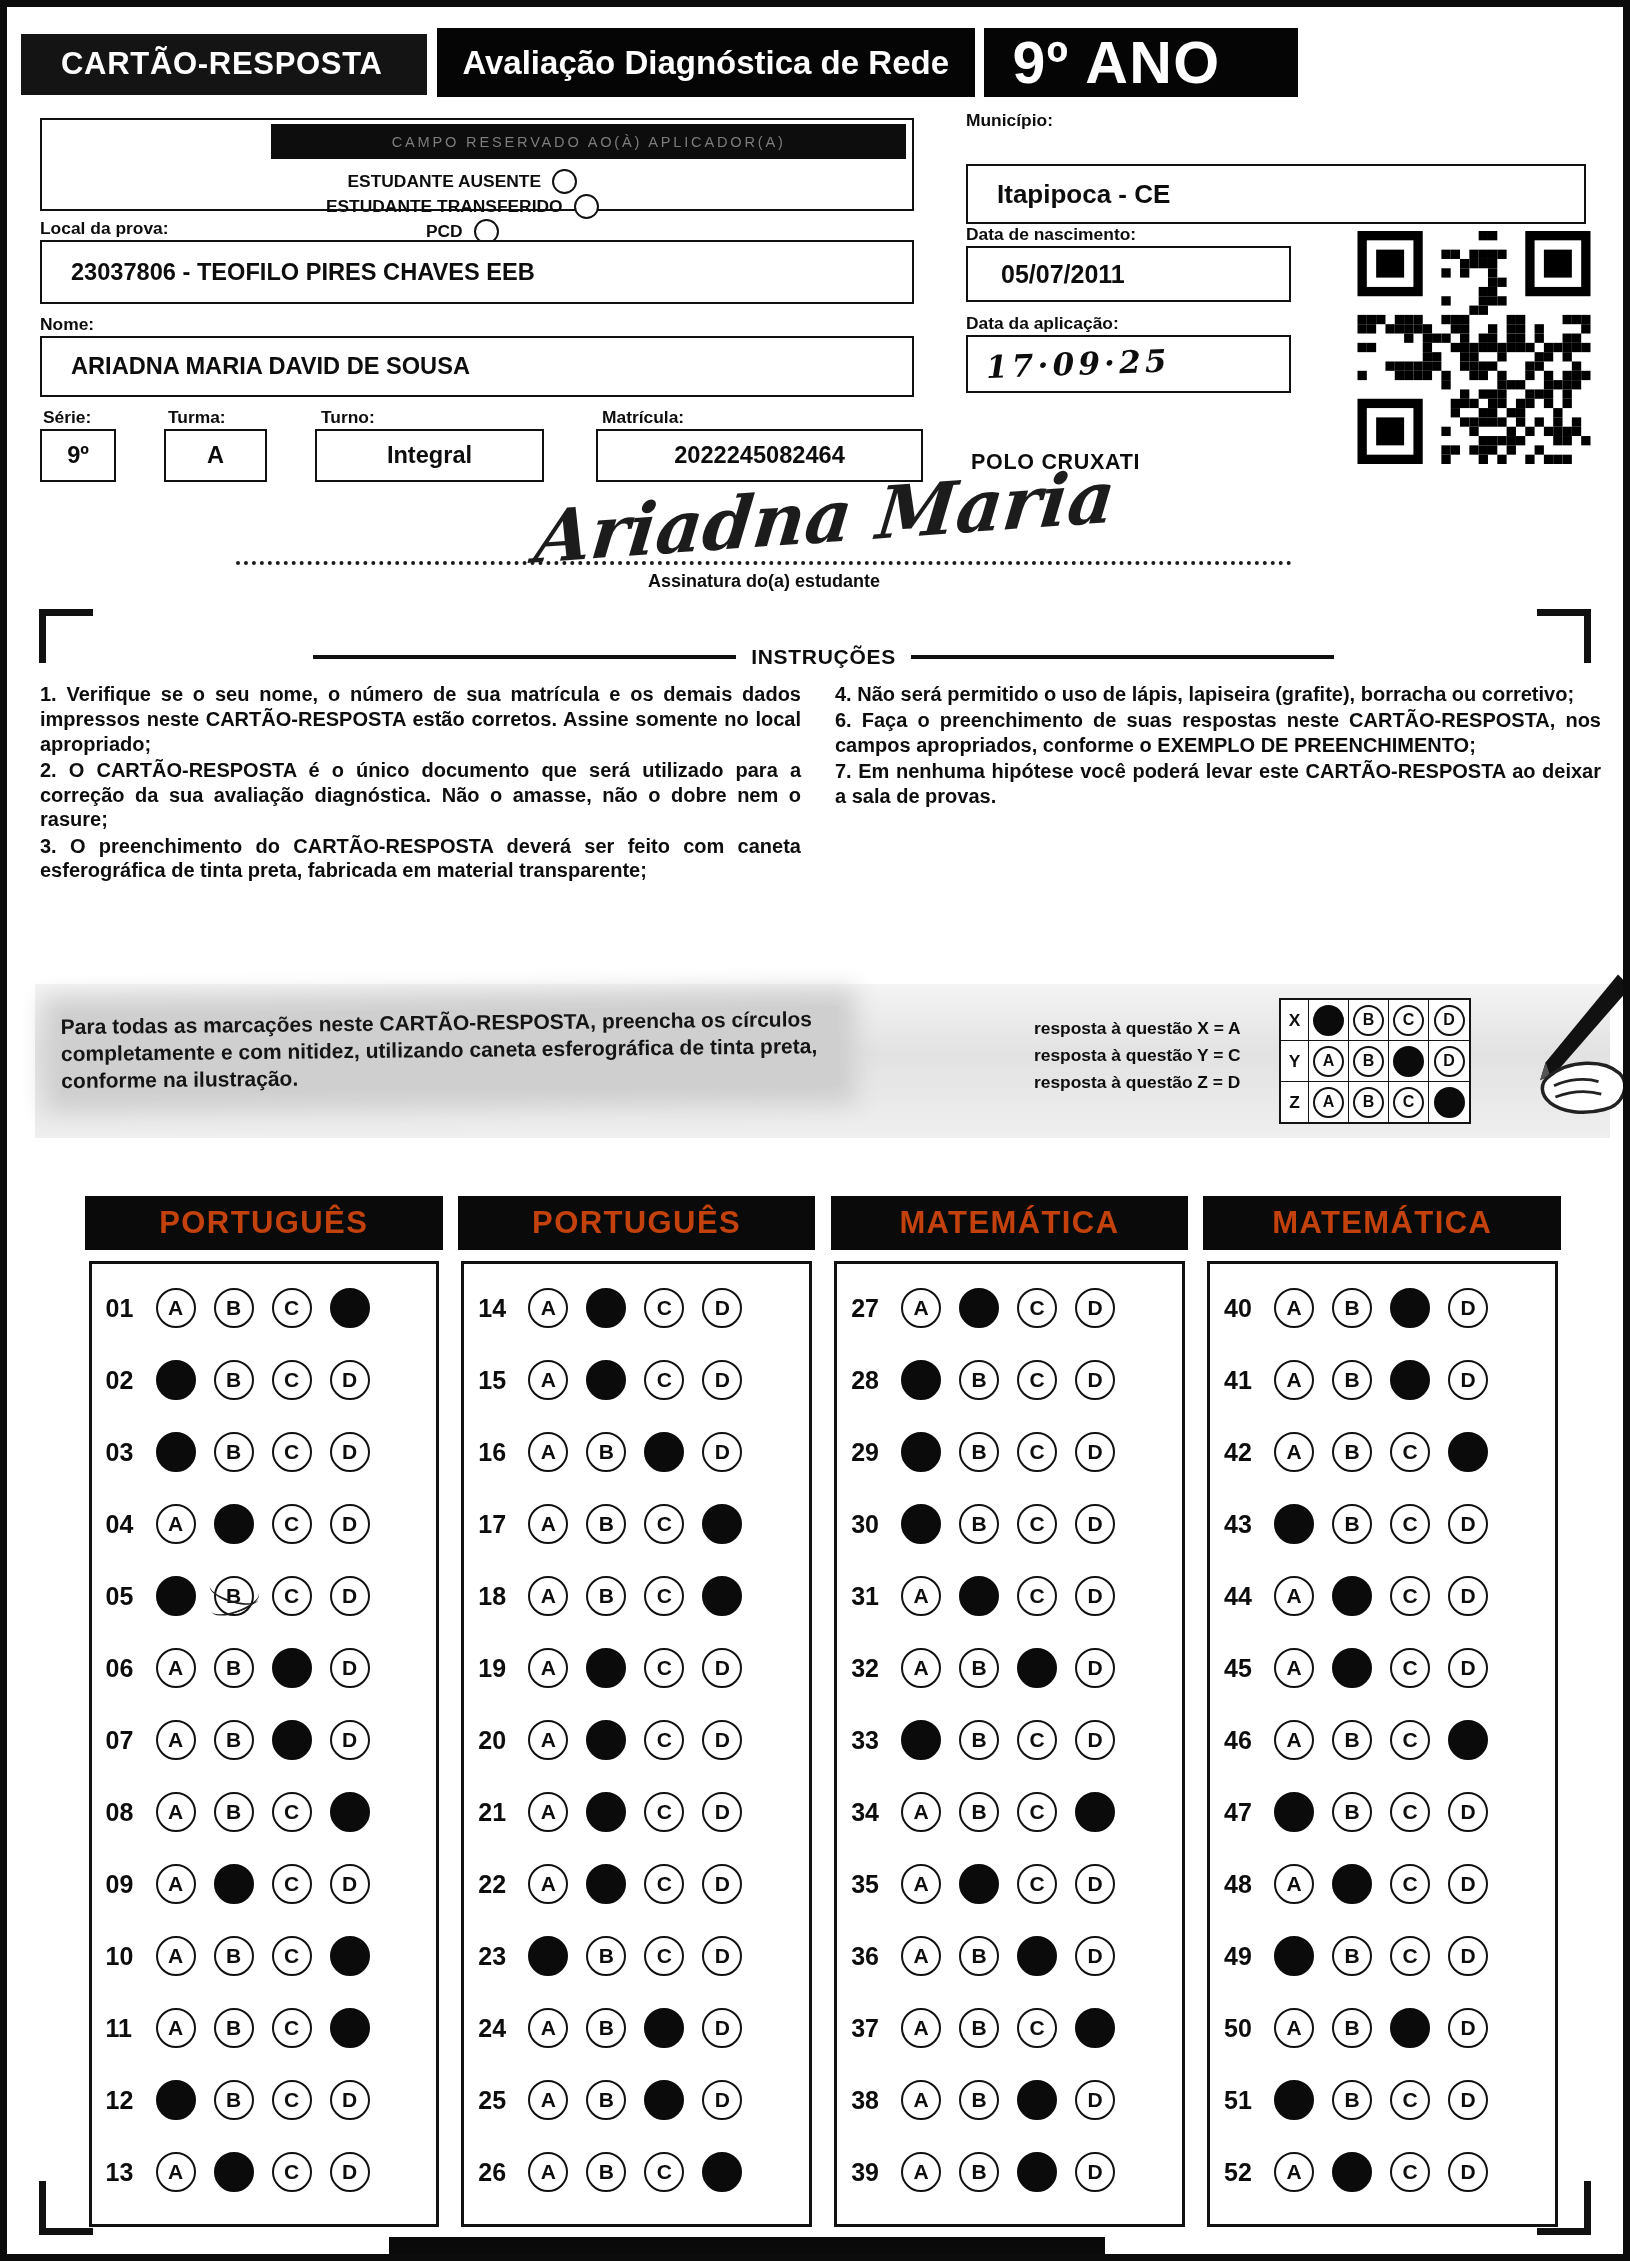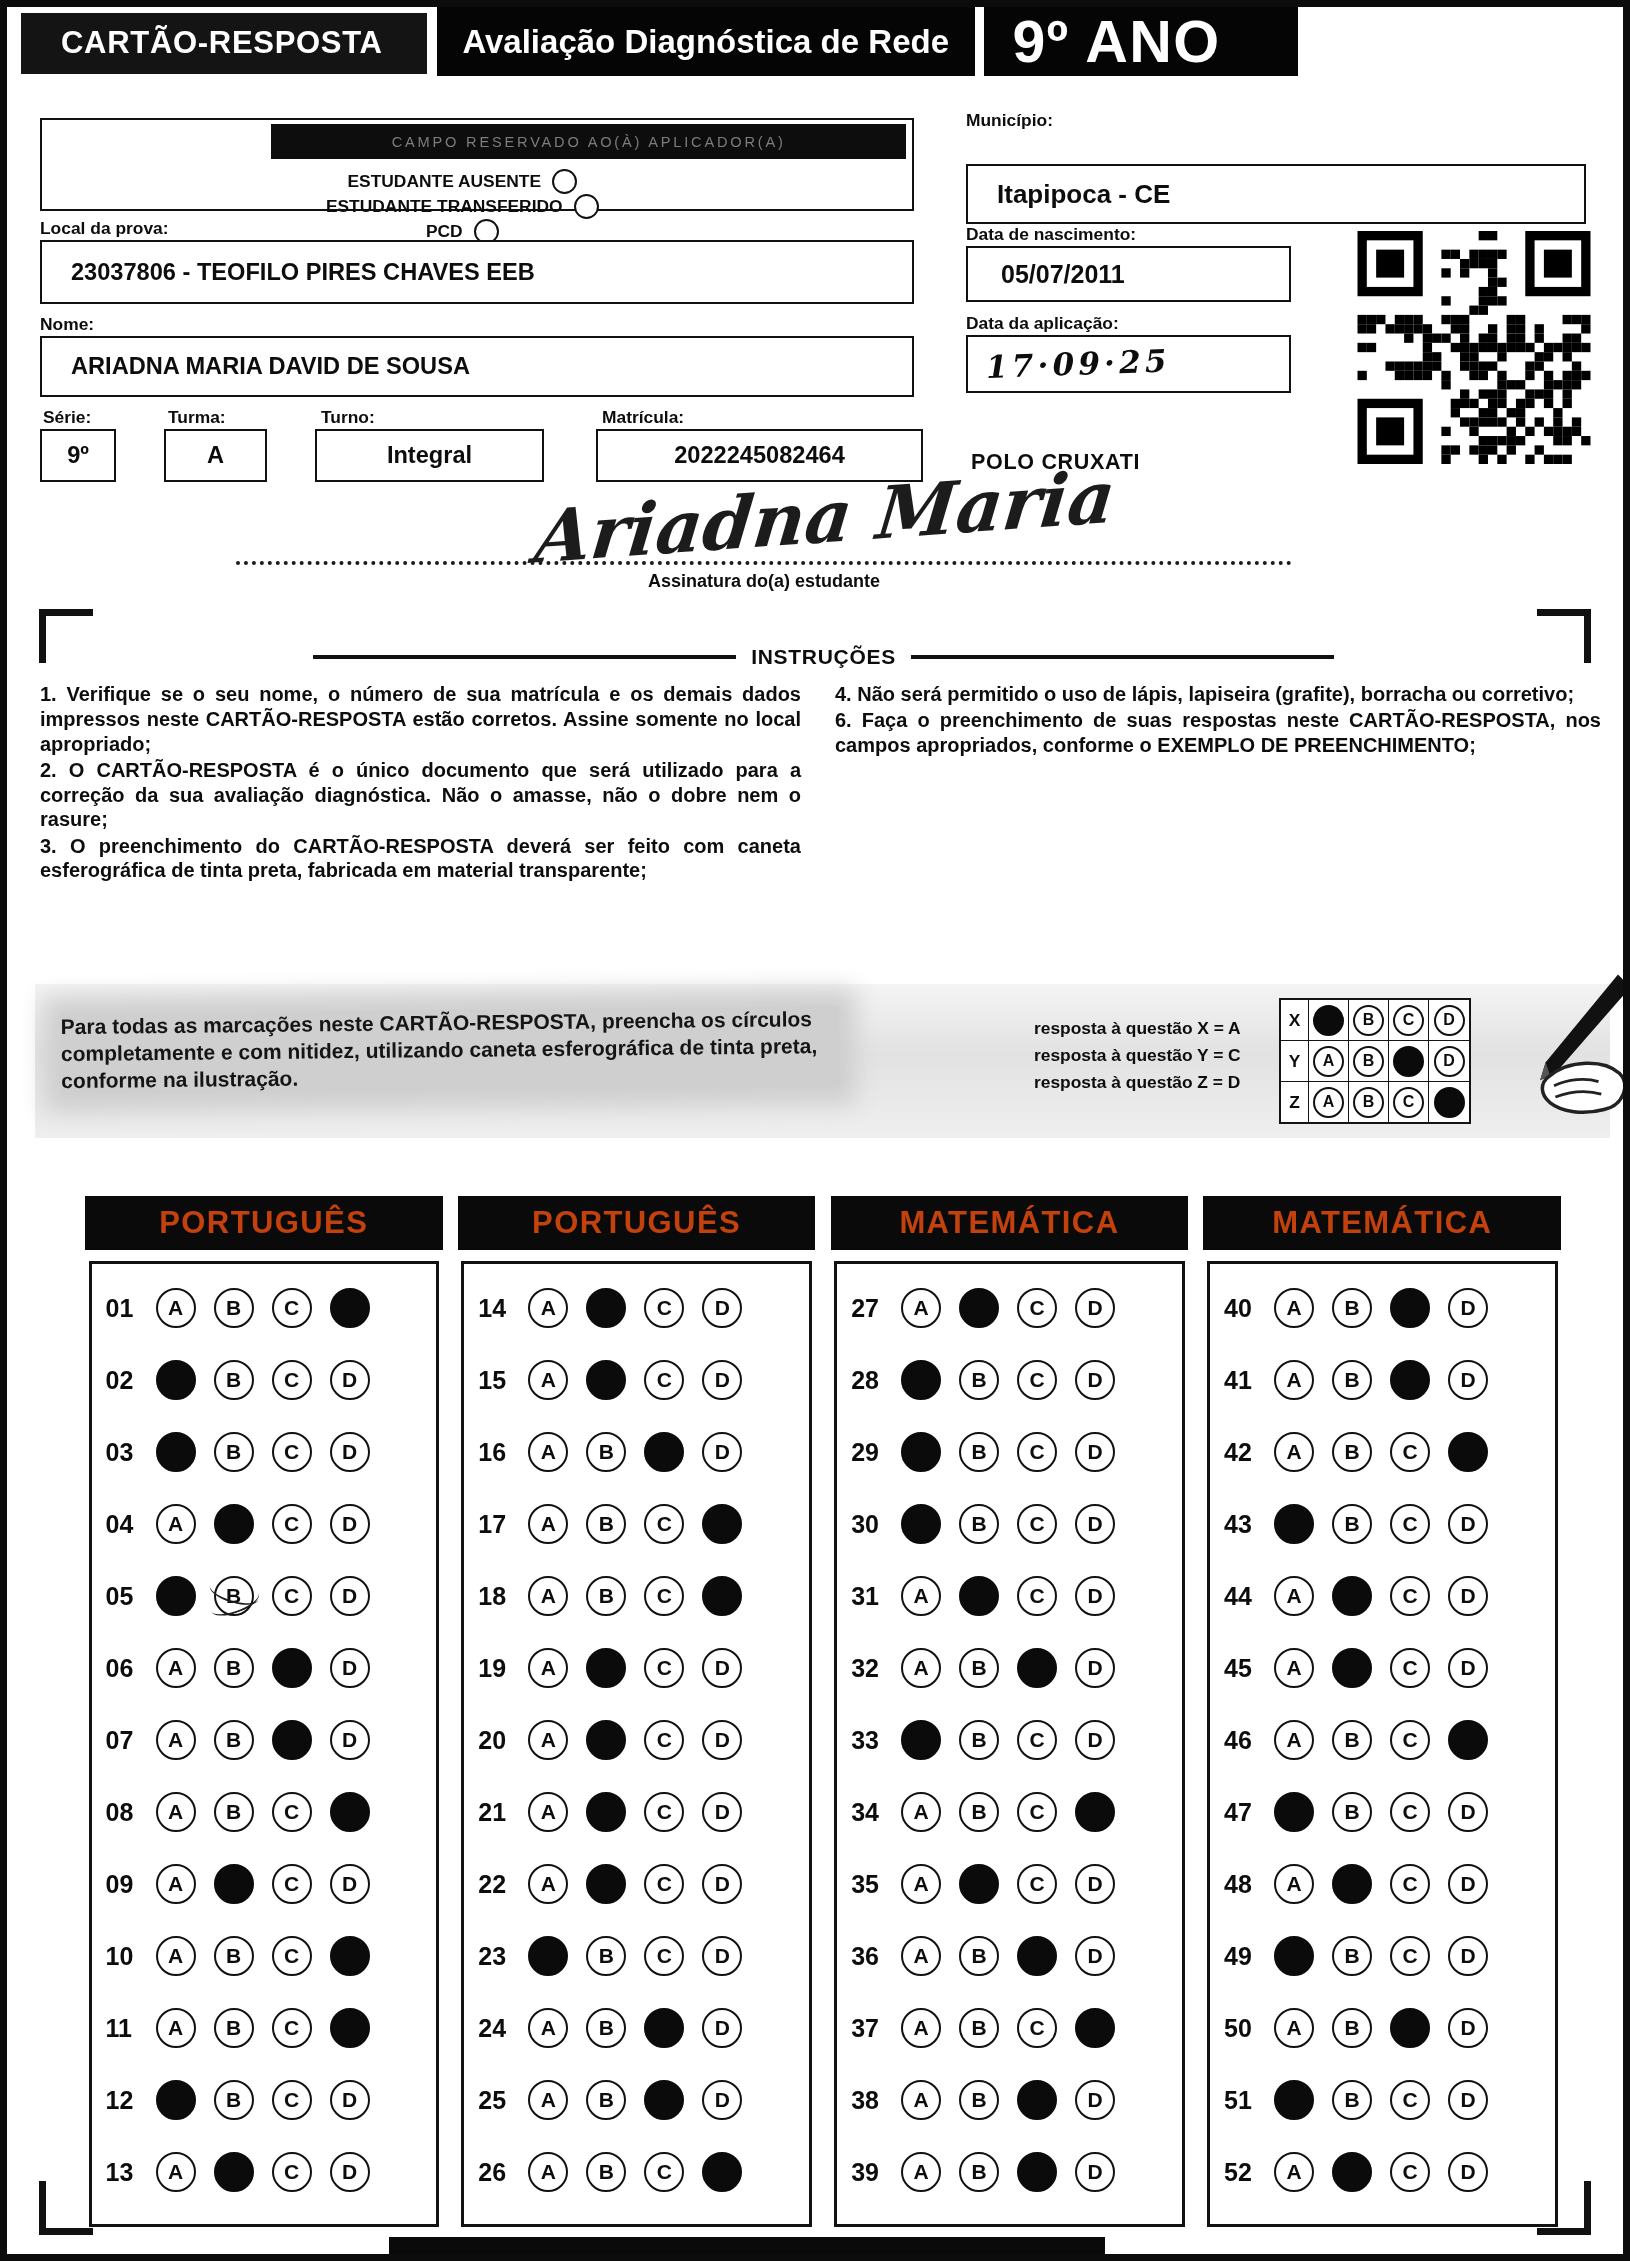--- a/index.html
+++ b/index.html
@@ -4,21 +4,21 @@
 <style>
   * { margin:0; padding:0; box-sizing:border-box; }
   html,body { background:#9a9a9a; }
   body { font-family:"Liberation Sans", sans-serif; color:#0d0d0d; }
   .sheet {
     position:relative; width:1630px; height:2261px; background:#fff;
     border:7px solid #0c0c0c; overflow:hidden;
   }
 
   
-  .topbar { position:absolute; left:14px; top:0; width:1598px; display:flex; gap:9.7px; align-items:flex-start; }
+  .topbar { position:absolute; left:14px; top:21px; width:1598px; display:flex; gap:9.7px; align-items:flex-start; }
   .hdr-left {
     margin-top:5.6px; width:406px; height:61px; background:#141414; color:#fff;
     font-size:31px; font-weight:bold; display:flex; align-items:center; padding-left:40px; letter-spacing:0.7px;
   }
   .hdr-center {
     width:538px; height:69px; background:#050505; color:#fff; font-size:33px; font-weight:bold;
     display:flex; align-items:center; justify-content:center;
   }
   .hdr-right {
     width:314px; height:69px; background:#050505; color:#fff; font-size:59px; font-weight:bold;
@@ -411,20 +411,21 @@
     <div class="rule"></div>
   </div>
   <div class="inst-col left">
       <p>1. Verifique se o seu nome, o número de sua matrícula e os demais dados impressos neste CARTÃO-RESPOSTA estão corretos. Assine somente no local apropriado;</p>
       <p>2. O CARTÃO-RESPOSTA é o único documento que será utilizado para a correção da sua avaliação diagnóstica. Não o amasse, não o dobre nem o rasure;</p>
       <p>3. O preenchimento do CARTÃO-RESPOSTA deverá ser feito com caneta esferográfica de tinta preta, fabricada em material transparente;</p>
     </div>
   <div class="inst-col right">
       <p>4. Não será permitido o uso de lápis, lapiseira (grafite), borracha ou corretivo;</p>
       <p>6. Faça o preenchimento de suas respostas neste CARTÃO-RESPOSTA, nos campos apropriados, conforme o EXEMPLO DE PREENCHIMENTO;</p>
+      <p>7. Em nenhuma hipótese você poderá levar este CARTÃO-RESPOSTA ao deixar a sala de provas.</p>
     </div>
 
   <div class="example-band">
     <div class="example-note">Para todas as marcações neste CARTÃO-RESPOSTA, preencha os círculos completamente e com nitidez, utilizando caneta esferográfica de tinta preta, conforme na ilustração.</div>
     <div class="example-legend">
       <div>resposta à questão X = A</div>
       <div>resposta à questão Y = C</div>
       <div>resposta à questão Z = D</div>
     </div>
     <div class="example-grid">

